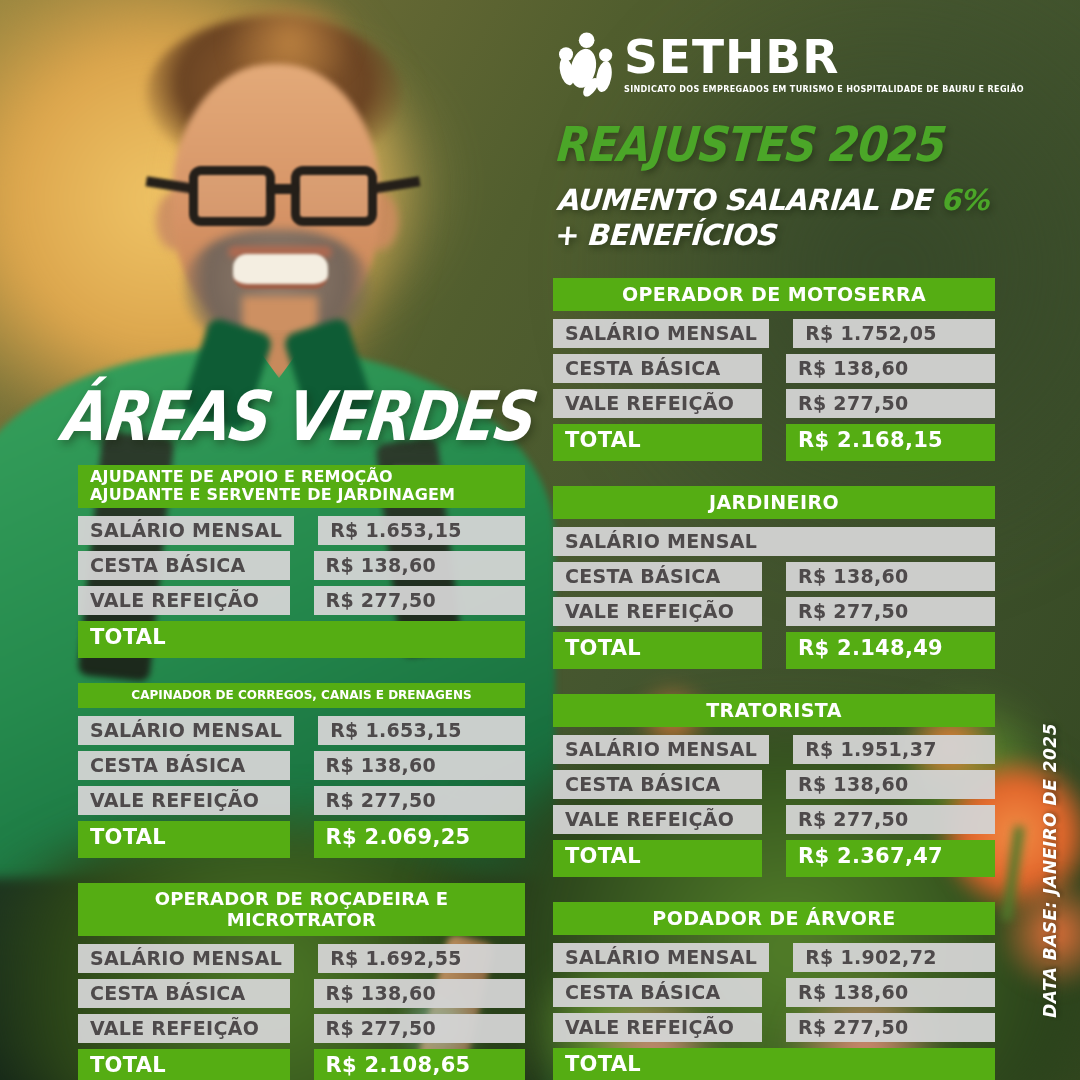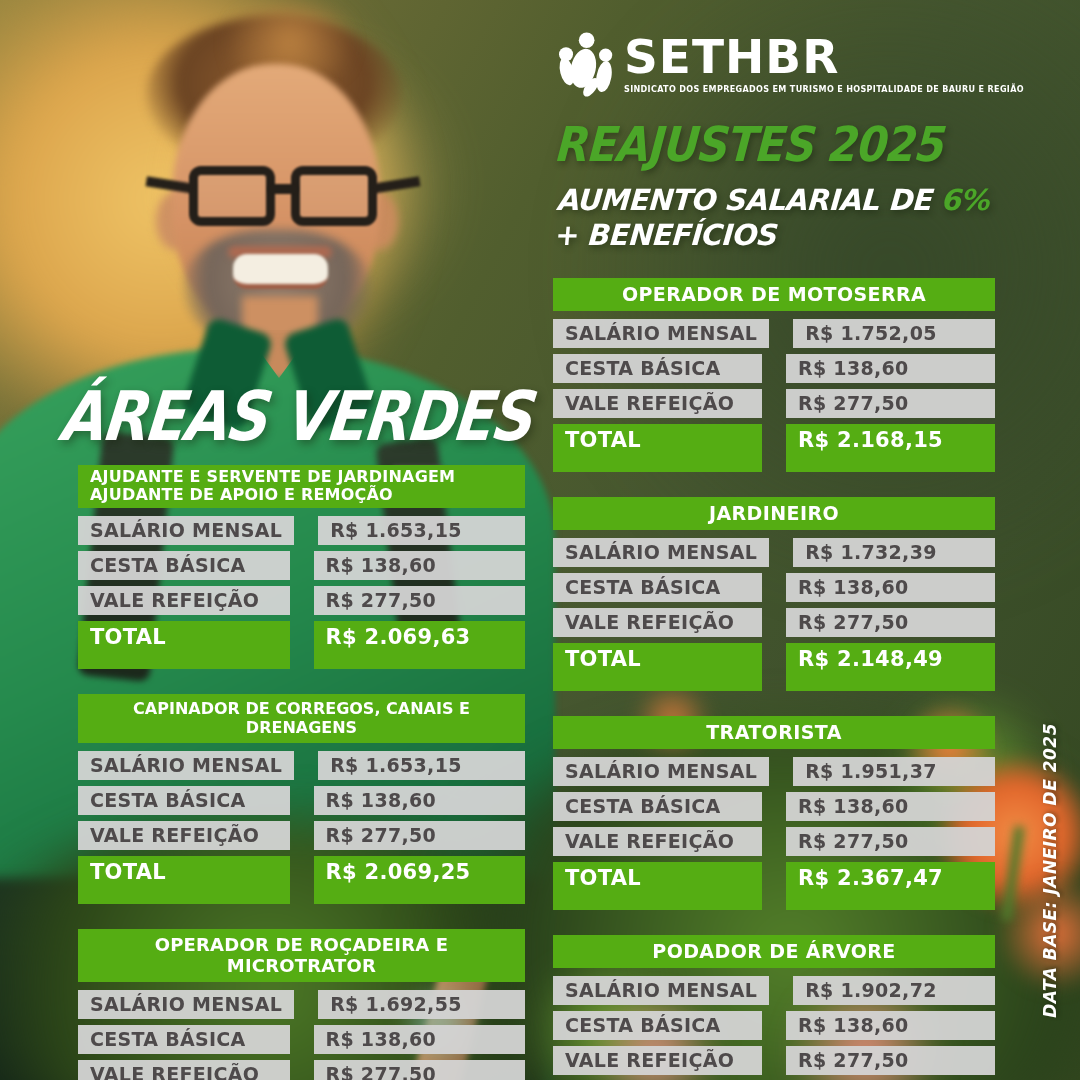--- a/index.html
+++ b/index.html
@@ -110,27 +110,27 @@
     text-shadow: 3px 4px 8px rgba(20,30,10,.4); white-space:nowrap; }
 
   .col { position:absolute; }
   .col-left { left:78px; top:465px; width:447px; }
   .col-right { left:553px; top:278px; width:442px; }
 
   .table { margin-bottom:25px; }
   .t-head { background:#55ad13; color:#fff; font-weight:700; text-align:center;
     font-size:19px; letter-spacing:.4px; padding:5px 10px 6px; margin-bottom:8px; }
   .t-head.compact { text-align:left; font-size:16px; line-height:1.12; padding:3px 12px 4px; letter-spacing:.2px; }
-  .t-head.small { font-size:16px; letter-spacing:0; }
+  .t-head.small { font-size:12px; letter-spacing:0; }
   .t-head.mid { font-size:18px; letter-spacing:.2px; }
   .t-row { display:flex; gap:24px; margin-bottom:6px; }
   .t-row .cell { flex:1 1 50%; background:rgba(212,212,212,.95); color:#4e4a4b;
     font-weight:700; font-size:19px; letter-spacing:.3px; padding:3px 12px 4px; white-space:nowrap; }
   .t-row.total { margin-bottom:0; }
-  .t-row.total .cell { background:#55ad13; color:#fff; font-size:21px; padding:4px 12px 20px; }
+  .t-row.total .cell { background:#55ad13; color:#fff; font-size:21px; padding:4px 12px 9px; }
 
   .footnote { position:absolute; right:20px; bottom:62px; color:#fff;
     font-size:17px; font-weight:700; font-style:italic; letter-spacing:.5px;
     writing-mode: vertical-rl; transform: rotate(180deg);
     text-shadow: 1px 2px 4px rgba(20,30,10,.5); }
 </style>
 </head>
 <body>
 
 <div class="canvas">
@@ -209,38 +209,37 @@
       <br>
       <span>+ BENEFÍCIOS</span>
     </div>
 
     <div class="section-title">ÁREAS VERDES</div>
 
     <div class="col col-left">
 
       <div class="table">
         <div class="t-head compact">
+          <div>AJUDANTE DE APOIO E REMOÇÃO</div>
           <div>AJUDANTE E SERVENTE DE JARDINAGEM</div>
-          <div>AJUDANTE DE APOIO E REMOÇÃO</div>
         </div>
         <div class="t-row">
           <div class="cell">SALÁRIO MENSAL</div>
           <div class="cell">R$ 1.653,15</div>
         </div>
         <div class="t-row">
           <div class="cell">CESTA BÁSICA</div>
           <div class="cell">R$ 138,60</div>
         </div>
         <div class="t-row">
           <div class="cell">VALE REFEIÇÃO</div>
           <div class="cell">R$ 277,50</div>
         </div>
         <div class="t-row total">
           <div class="cell">TOTAL</div>
-          <div class="cell">R$ 2.069,63</div>
         </div>
       </div>
 
       <div class="table">
         <div class="t-head small">CAPINADOR DE CORREGOS, CANAIS E DRENAGENS</div>
         <div class="t-row">
           <div class="cell">SALÁRIO MENSAL</div>
           <div class="cell">R$ 1.653,15</div>
         </div>
         <div class="t-row">
@@ -298,21 +297,20 @@
         <div class="t-row total">
           <div class="cell">TOTAL</div>
           <div class="cell">R$ 2.168,15</div>
         </div>
       </div>
 
       <div class="table">
         <div class="t-head">JARDINEIRO</div>
         <div class="t-row">
           <div class="cell">SALÁRIO MENSAL</div>
-          <div class="cell">R$ 1.732,39</div>
         </div>
         <div class="t-row">
           <div class="cell">CESTA BÁSICA</div>
           <div class="cell">R$ 138,60</div>
         </div>
         <div class="t-row">
           <div class="cell">VALE REFEIÇÃO</div>
           <div class="cell">R$ 277,50</div>
         </div>
         <div class="t-row total">

